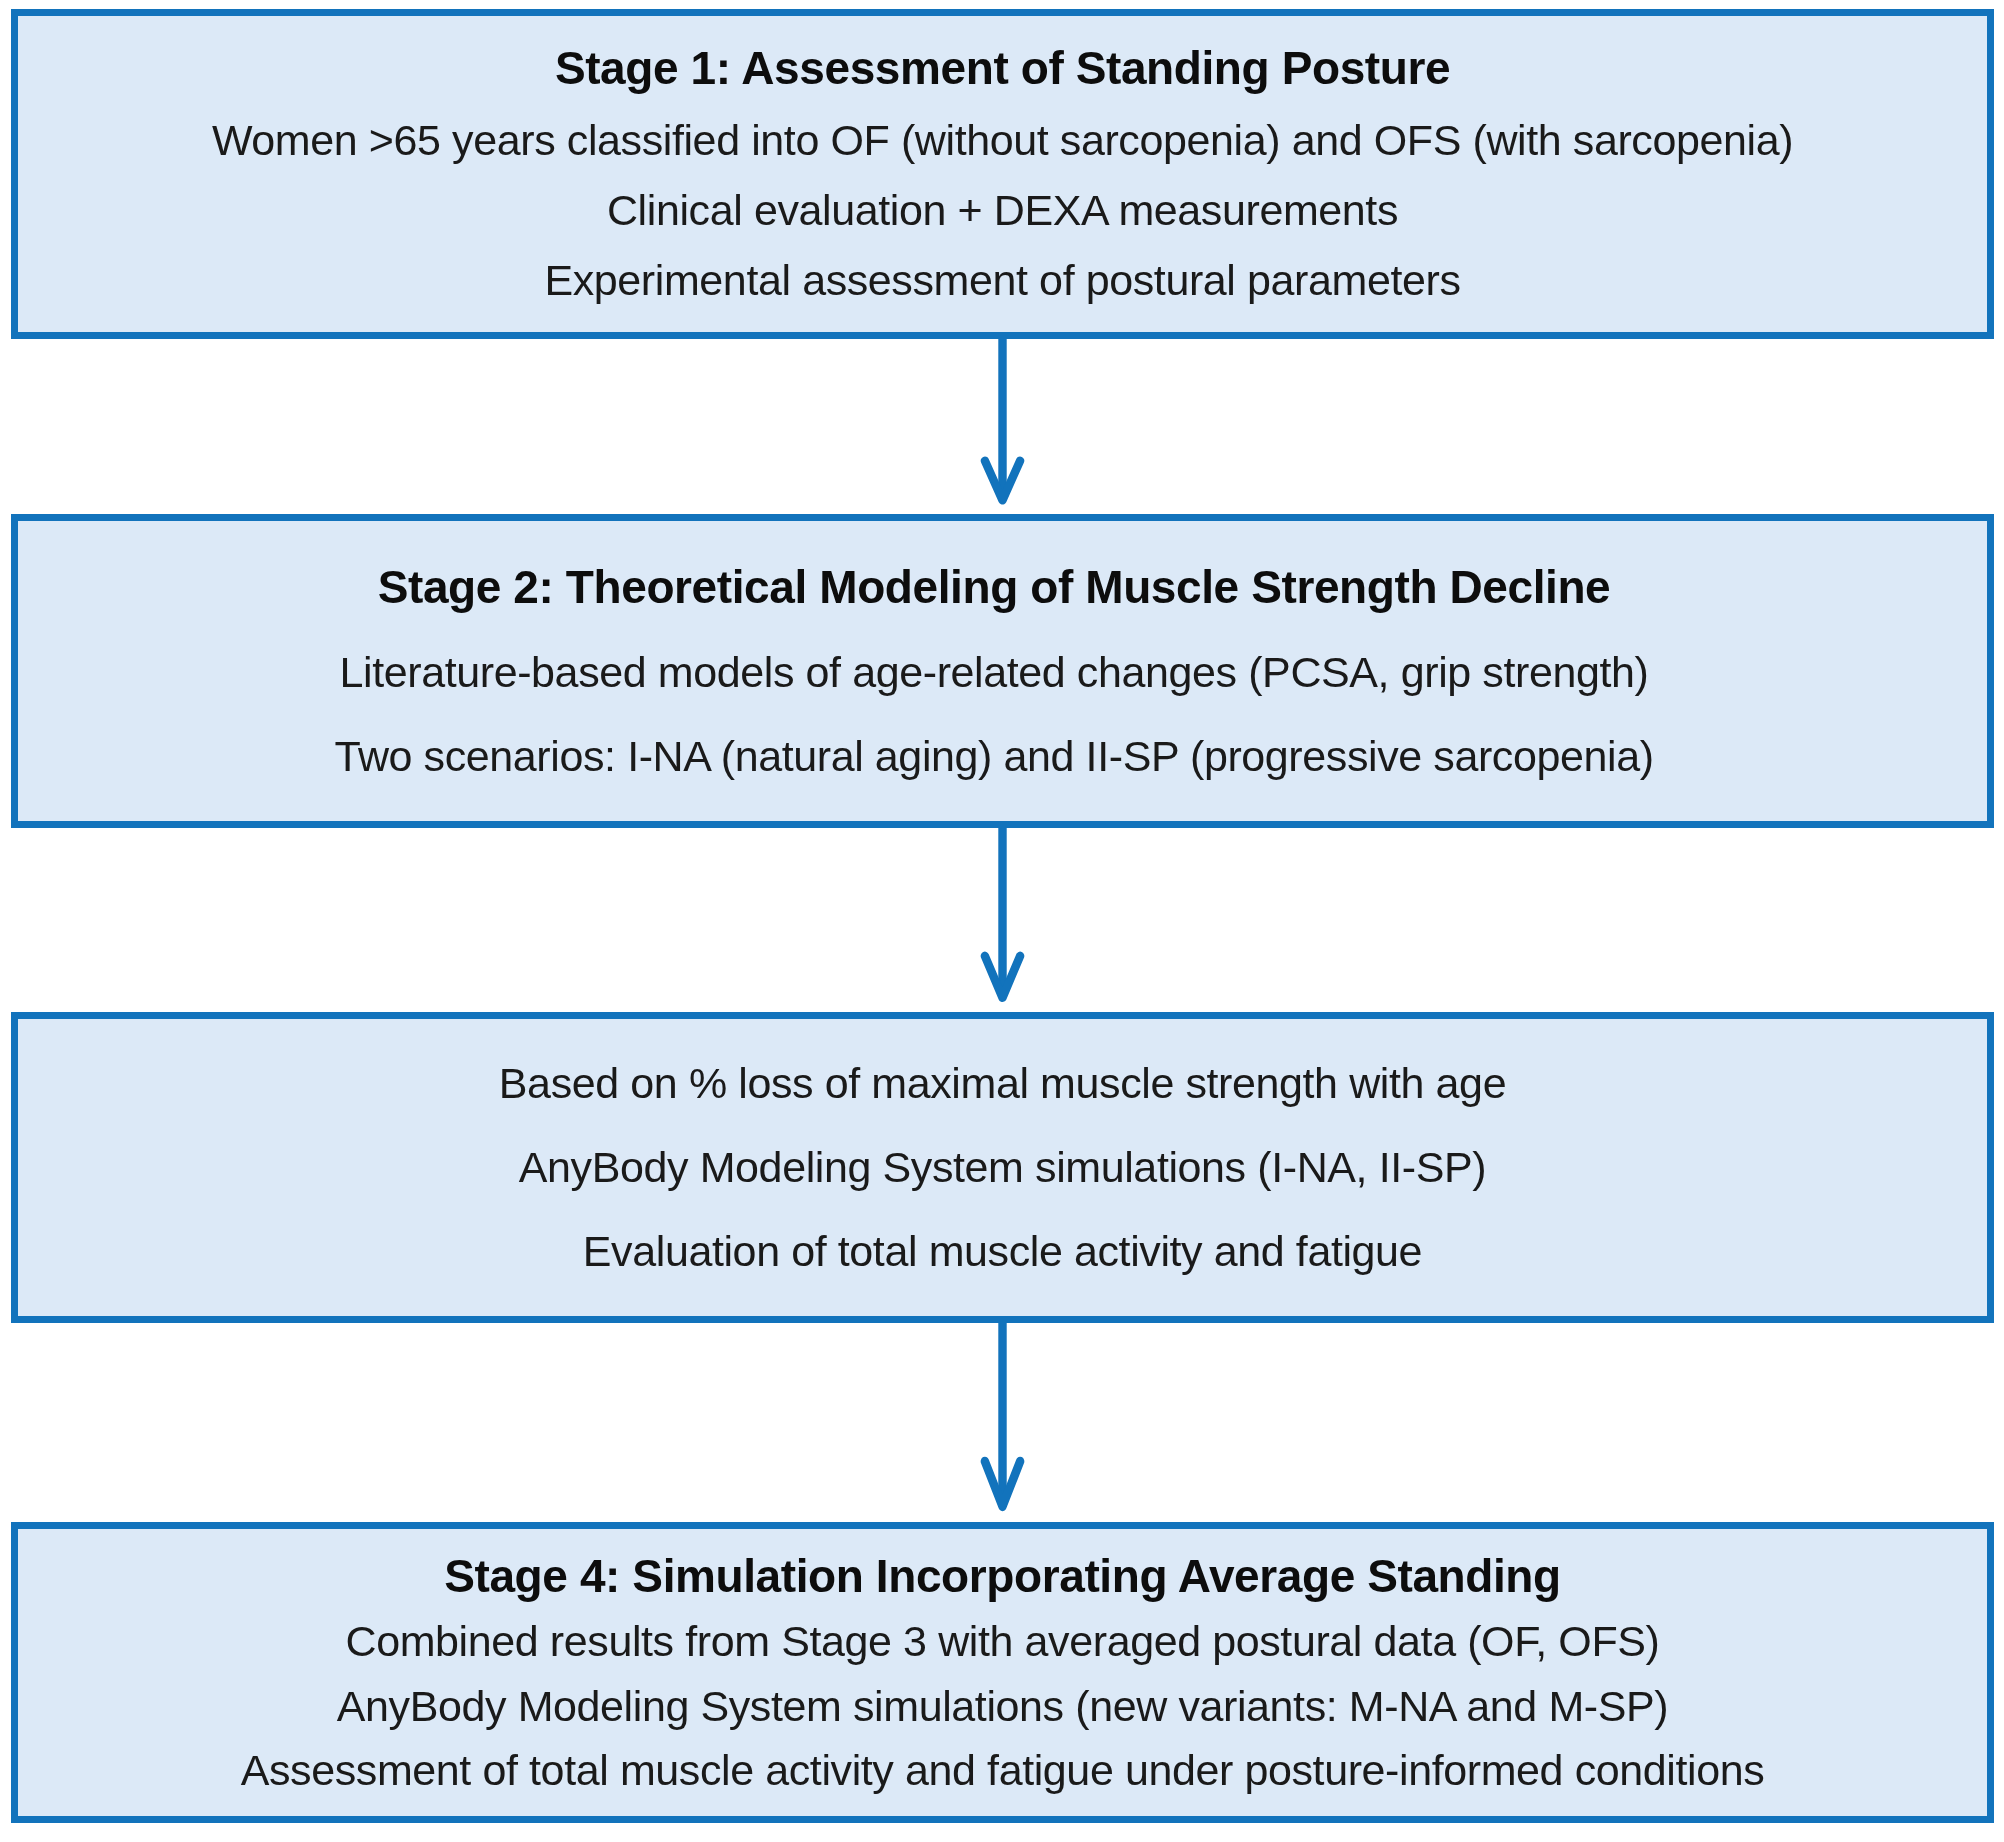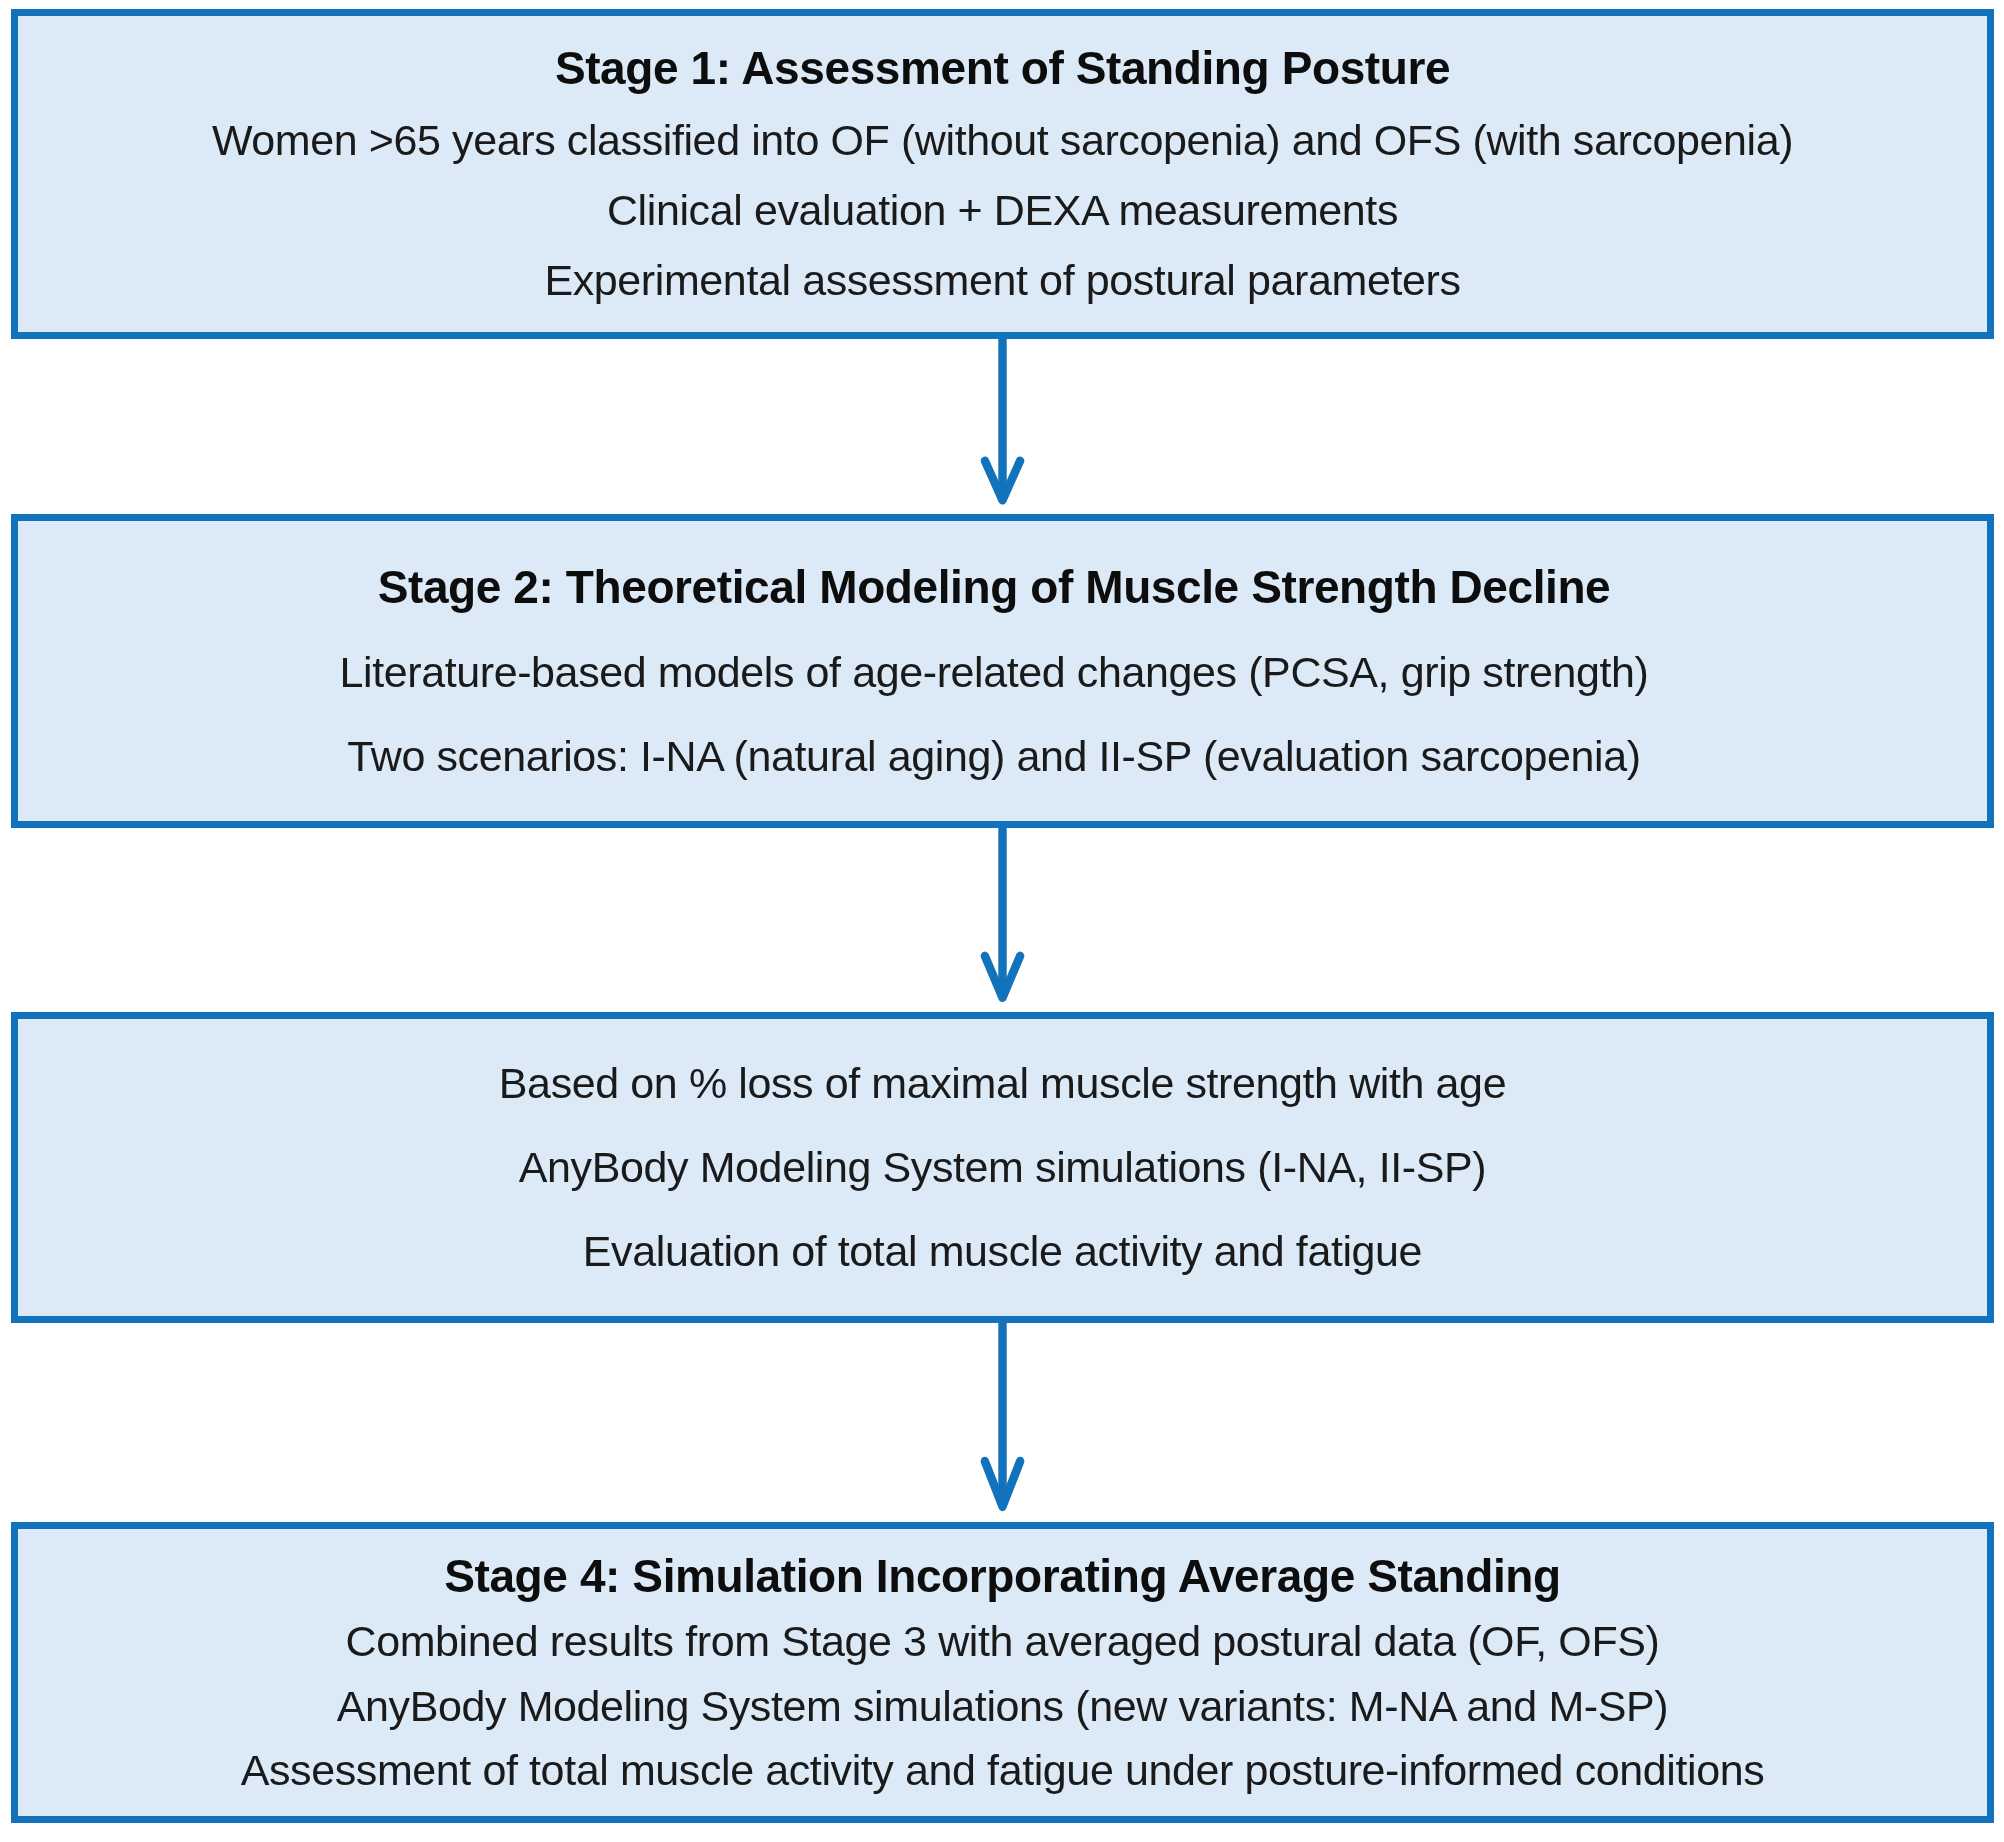--- a/index.html
+++ b/index.html
@@ -84,21 +84,21 @@
   <div class="gap h-gap1">
     <svg class="arrow-svg" width="49" viewBox="0 0 64 230" preserveAspectRatio="none">
       <line class="stroke" x1="32" y1="0" x2="32" y2="200"></line>
       <polyline class="stroke" points="9,160 32,212 55,160" stroke-linecap="round" stroke-linejoin="round"></polyline>
     </svg>
   </div>
 
   <section class="stage h-box2">
     <h2 class="stage-title">Stage 2: Theoretical Modeling of Muscle Strength Decline</h2>
     <p class="stage-line">Literature-based models of age-related changes (PCSA, grip strength)</p>
-    <p class="stage-line">Two scenarios: I-NA (natural aging) and II-SP (evaluation sarcopenia)</p>
+    <p class="stage-line">Two scenarios: I-NA (natural aging) and II-SP (progressive sarcopenia)</p>
   </section>
 
   <div class="gap h-gap2">
     <svg class="arrow-svg" width="49" viewBox="0 0 64 230" preserveAspectRatio="none">
       <line class="stroke" x1="32" y1="0" x2="32" y2="200"></line>
       <polyline class="stroke" points="9,160 32,212 55,160" stroke-linecap="round" stroke-linejoin="round"></polyline>
     </svg>
   </div>
 
   <section class="stage h-box3">

